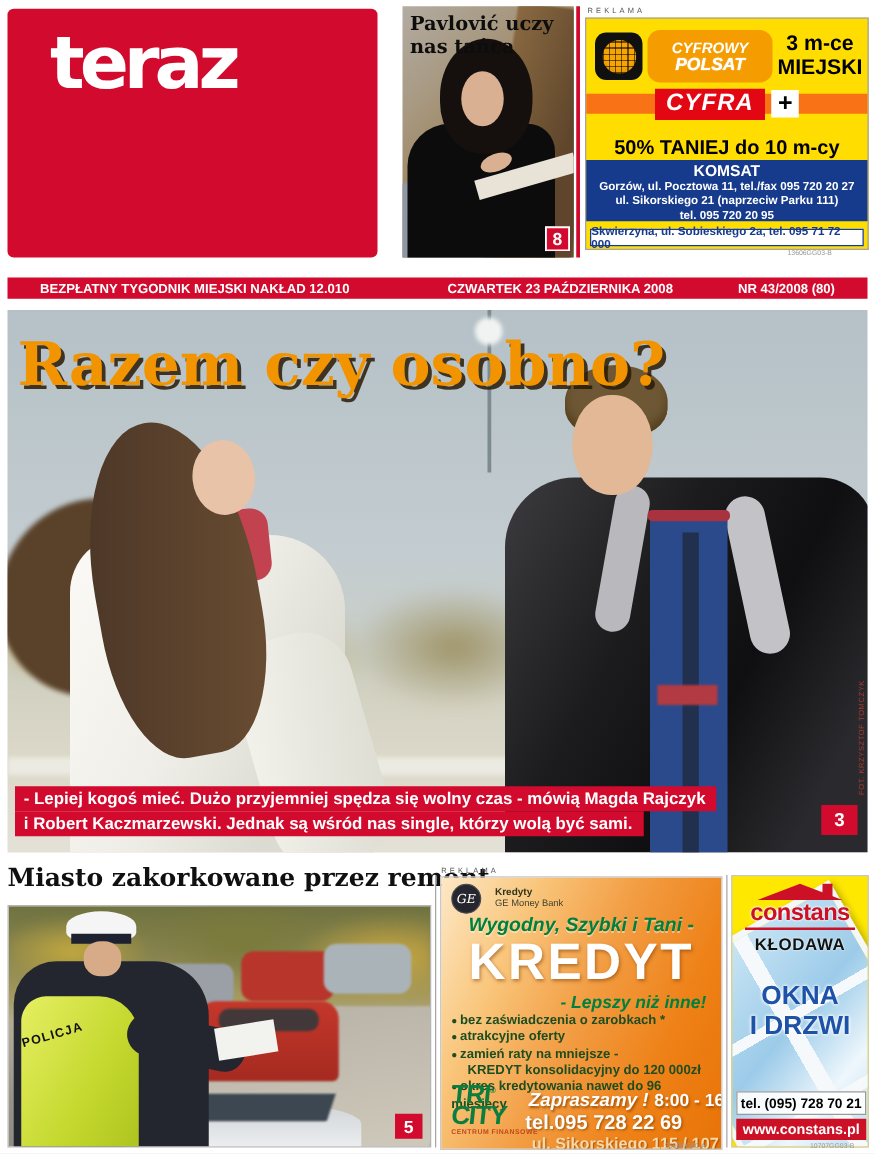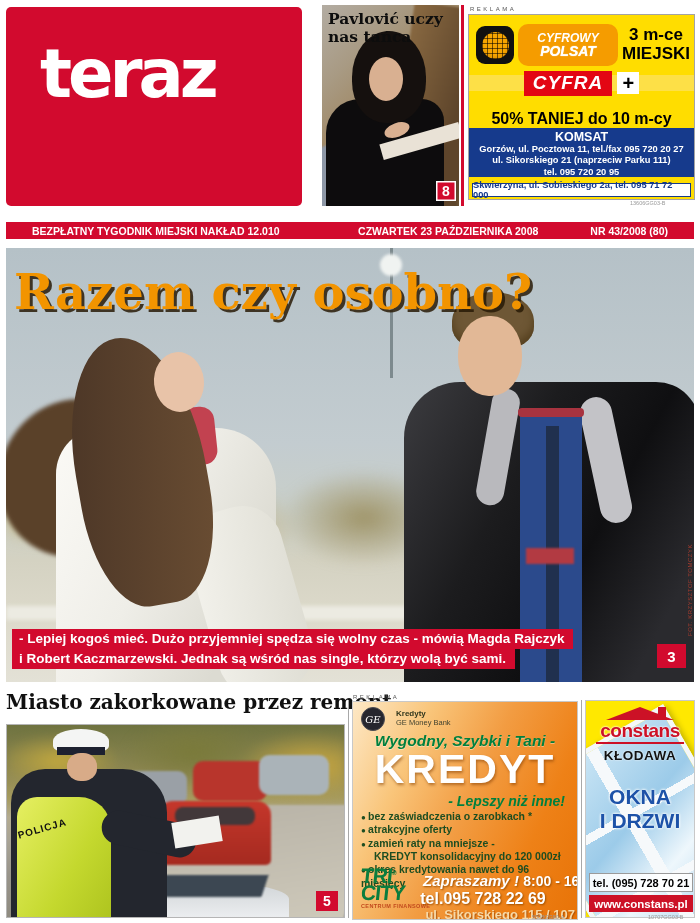--- a/index.html
+++ b/index.html
@@ -2,22 +2,22 @@
 <html><head>
 <meta charset="utf-8">
 <style>
   html,body{margin:0;padding:0;background:#e9e9e9;}
   #page{position:relative;width:700px;height:923px;background:#fff;overflow:hidden;
         font-family:"Liberation Sans",sans-serif;}
   .abs{position:absolute;}
 
   
   .logo-box{left:6px;top:7px;width:296px;height:199px;background:#d20a2e;border-radius:5px;}
-  .logo-t1{left:34px;top:14px;font-size:67px;font-weight:bold;color:#fff;line-height:1;
-           letter-spacing:-4px;font-family:"DejaVu Sans",sans-serif;margin-top:20px;}
+  .logo-t1{left:34px;top:14px;font-size:58px;font-weight:bold;color:#fff;line-height:1;
+           letter-spacing:-4px;font-family:"DejaVu Sans",sans-serif;}
   .logo-t2{left:28px;top:102px;font-size:76px;font-weight:bold;color:#fff;line-height:1;
            letter-spacing:-3px;font-family:"DejaVu Sans",sans-serif;}
 
   .teaser{left:322px;top:5px;width:137px;height:201px;overflow:hidden;
           background:linear-gradient(135deg,#b3aca2 0%,#a89a83 25%,#9c7f55 55%,#7c5f3b 80%,#6b5234 100%);}
   .t-wood{left:78px;top:0;width:70px;height:210px;background:linear-gradient(100deg,#8a6a42,#5e452b 70%);
           transform:rotate(8deg);filter:blur(1px);}
   .t-chair{left:-18px;top:138px;width:90px;height:80px;background:#8d97a6;border-radius:40% 60% 0 0;filter:blur(1px);}
   .t-hair{left:30px;top:26px;width:74px;height:92px;background:#15100e;border-radius:50% 50% 45% 45%;}
   .t-face{left:47px;top:52px;width:34px;height:44px;background:#d9b091;border-radius:50%;}
@@ -44,21 +44,21 @@
   .globe{width:27px;height:27px;border-radius:50%;
          background:repeating-linear-gradient(0deg,rgba(0,0,0,.55) 0 1px,transparent 1px 5px),
                     repeating-linear-gradient(90deg,rgba(0,0,0,.55) 0 1px,transparent 1px 5px),
                     radial-gradient(circle at 50% 40%,#f7a500 55%,#c97f00 100%);}
   .polsat-rect{width:100px;height:42px;background:#f59c00;border-radius:10px;margin-left:4px;flex:none;
                display:flex;flex-direction:column;align-items:center;justify-content:center;
                color:#fff;font-weight:bold;font-style:italic;line-height:1;}
   .polsat-l1{font-size:12px;}
   .polsat-l2{font-size:14px;text-shadow:0 0 1px #fff;}
   .offer1{flex:1;text-align:center;font-weight:bold;color:#000;font-size:17px;line-height:1.1;}
-  .k-black{left:0;top:60px;width:100%;height:16px;background:#fde047;display:flex;align-items:center;justify-content:center;}
+  .k-black{left:0;top:60px;width:100%;height:16px;background:#f97316;display:flex;align-items:center;justify-content:center;}
   .cyfra-red{background:#e30613;color:#fff;font-weight:bold;font-style:italic;font-size:19px;
              padding:1px 9px 2px 9px;letter-spacing:1px;}
   .cyfra-plus{width:22px;height:22px;background:#fff;color:#000;font-weight:bold;font-size:20px;
               display:flex;align-items:center;justify-content:center;margin-left:5px;}
   .k-yellow2{left:0;top:90px;width:100%;height:28px;display:flex;align-items:center;justify-content:center;
              font-weight:bold;font-size:16px;color:#000;}
   .k-blue{left:0;top:113px;width:100%;height:49px;background:#163a8c;color:#fff;text-align:center;}
   .k-company{font-weight:bold;font-size:12.5px;margin-top:2px;}
   .k-addr{font-weight:bold;font-size:9.3px;line-height:1.22;}
   .k-white{left:3px;top:168px;width:217px;height:12px;background:#fff;border:1px solid #163a8c;

